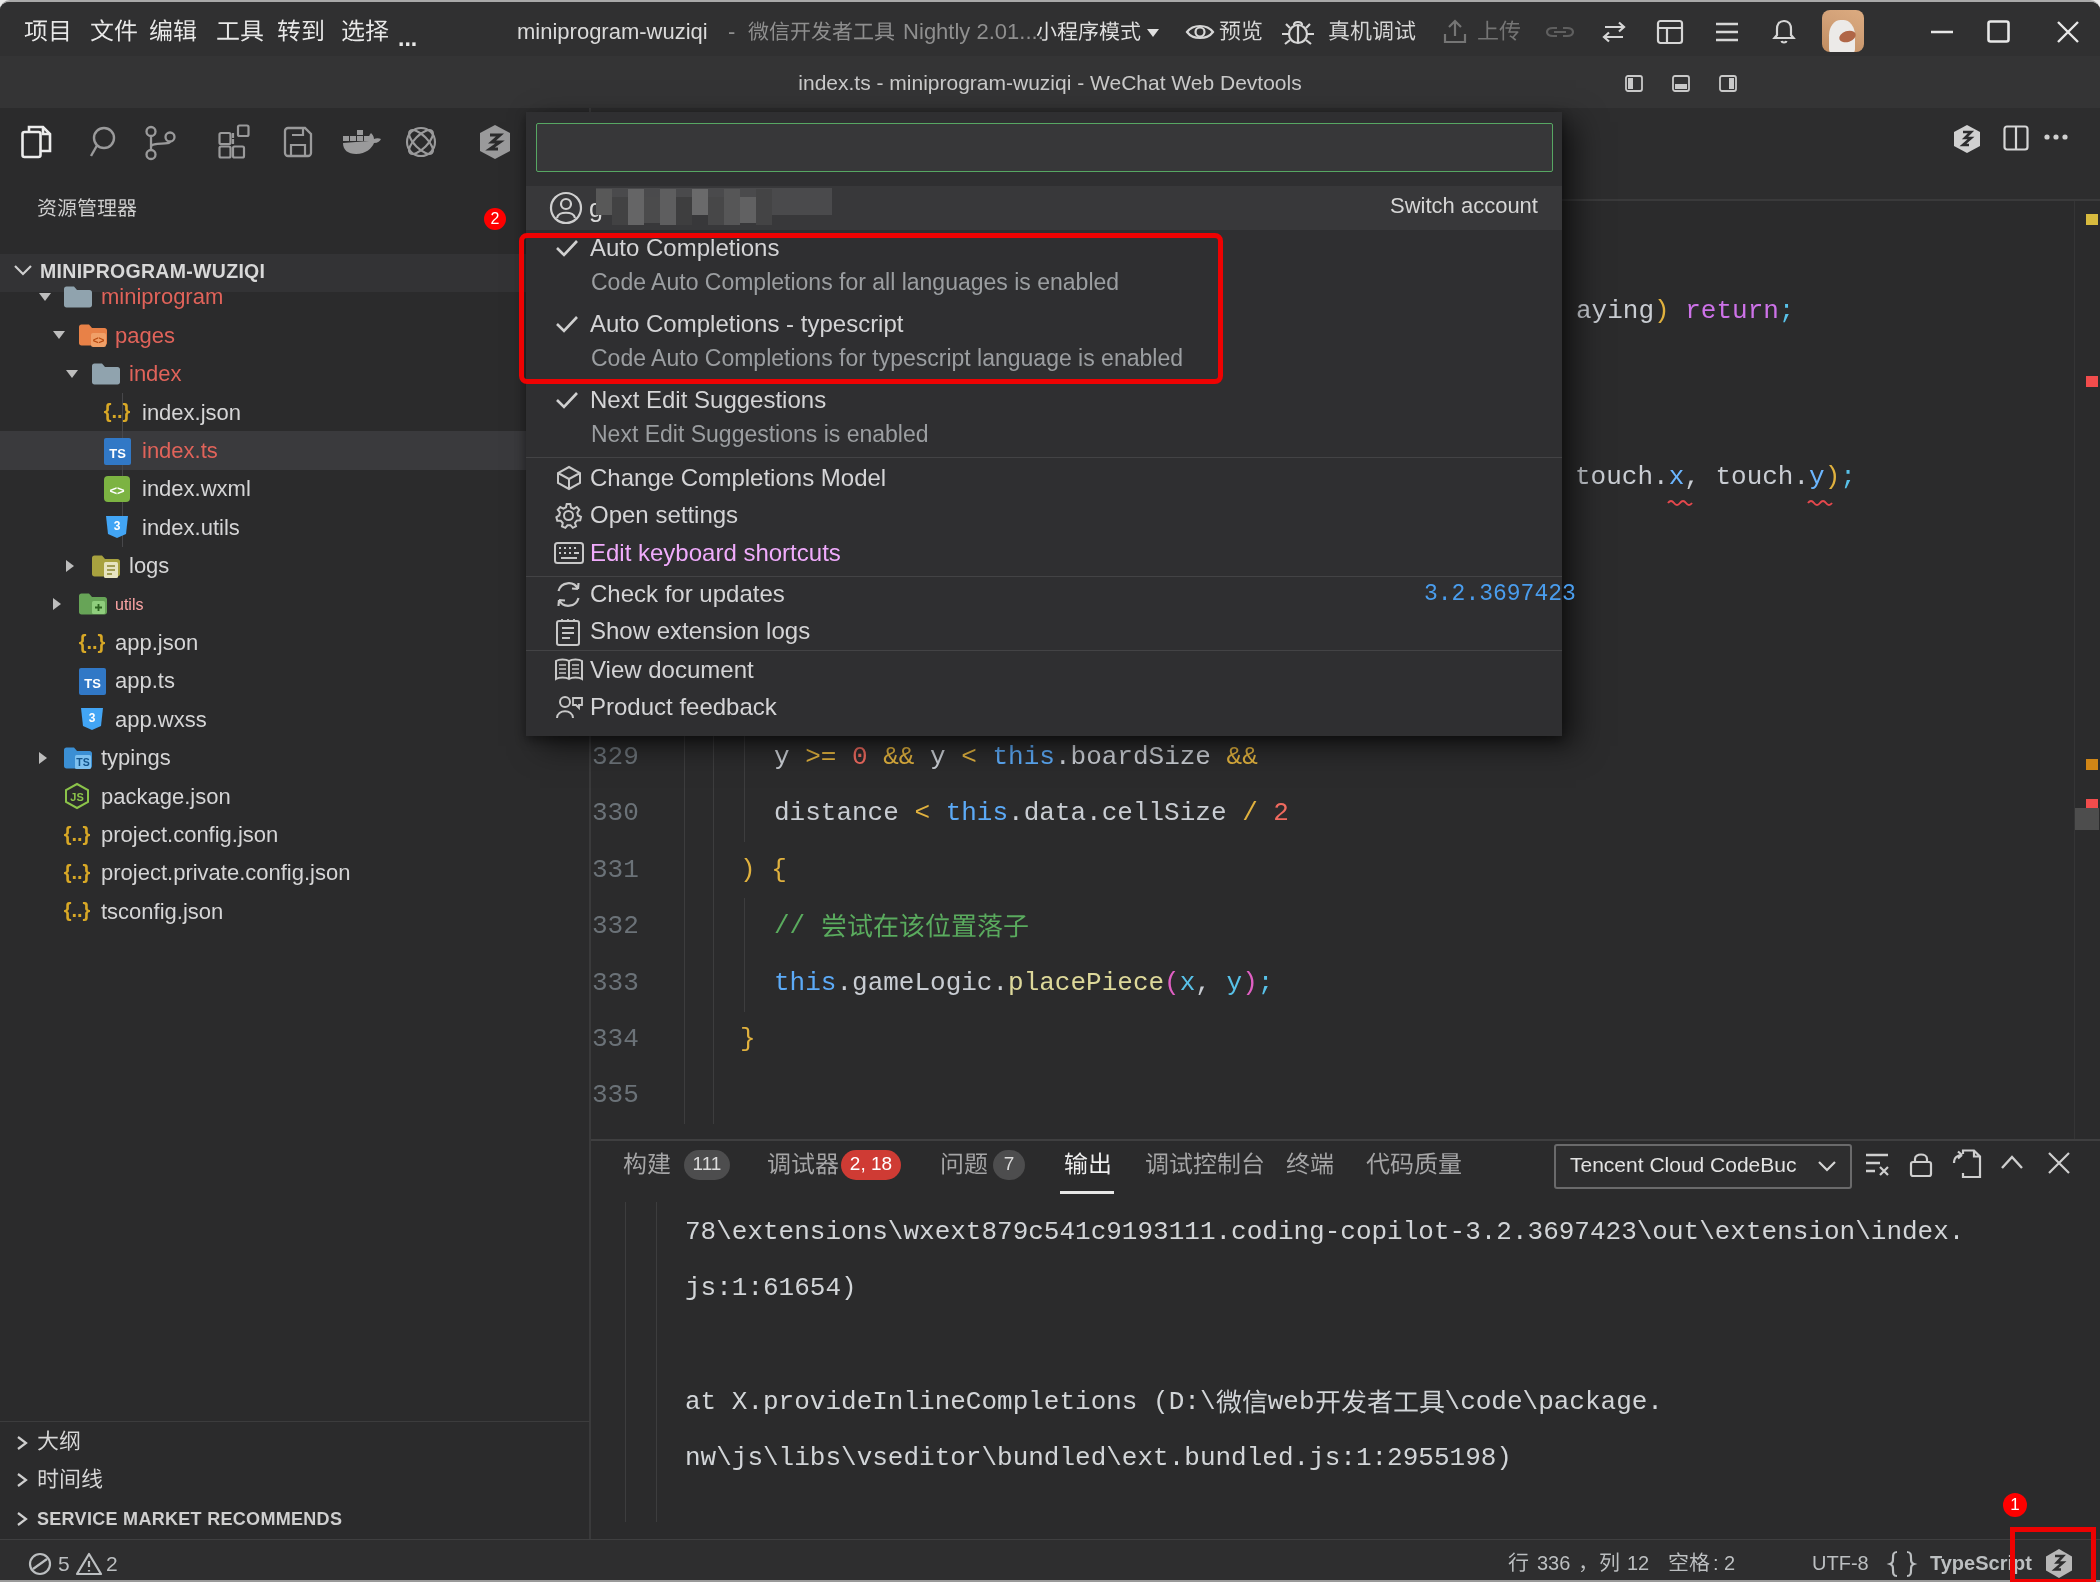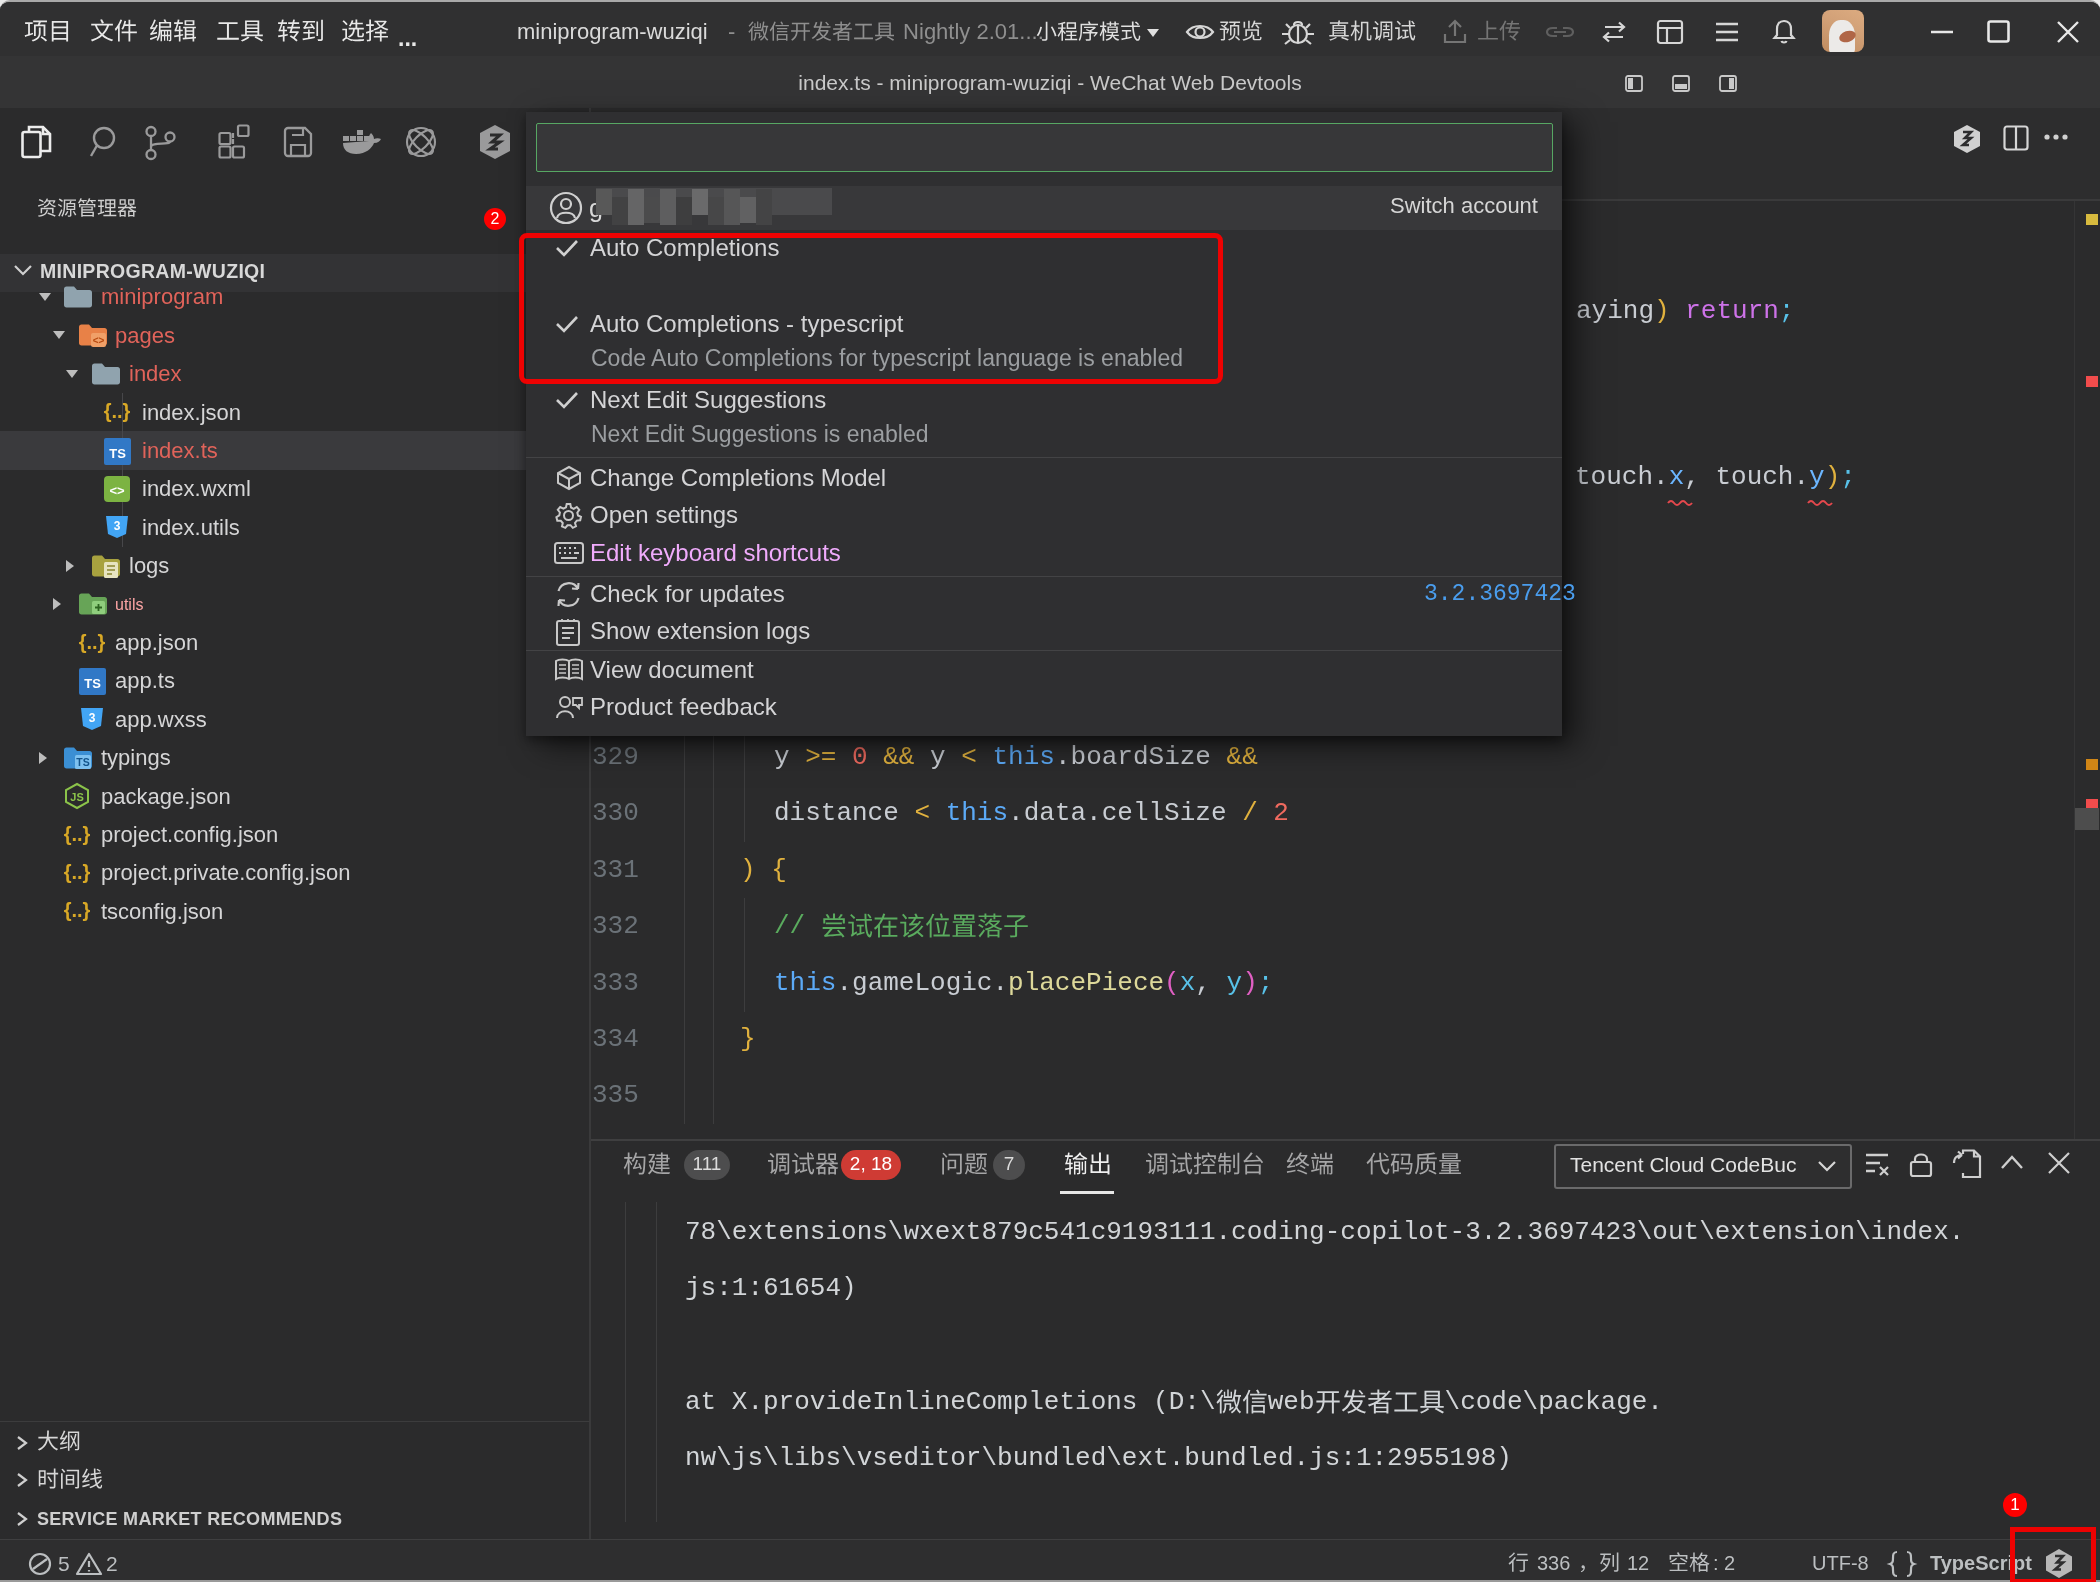--- a/index.html
+++ b/index.html
@@ -503,20 +503,21 @@
       <div style="position:absolute;left:112px;top:8px;width:16px;height:36px;background:#474748"></div>
       <div style="position:absolute;left:128px;top:0px;width:16px;height:36px;background:#565657"></div>
       <div style="position:absolute;left:144px;top:8px;width:16px;height:26px;background:#616162"></div>
       <div style="position:absolute;left:160px;top:0px;width:16px;height:36px;background:#444445"></div>
     </div>
 <div style="position:absolute;left:1390px;top:190.4px;font-family:'Liberation Sans',sans-serif;font-size:22px;color:#d6d6d6;font-weight:400;white-space:pre;letter-spacing:0;line-height:27.5px;">Switch account</div>
 <svg style="position:absolute;left:556px;top:237px;overflow:visible;" width="22" height="18" viewBox="0 0 22 18">
       <path d="M1 9 L8 16 L21 2" fill="none" stroke="#d0d0d0" stroke-width="2.6"></path>
     </svg>
 <div style="position:absolute;left:590px;top:231.1px;font-family:'Liberation Sans',sans-serif;font-size:24px;color:#d4d4d6;font-weight:400;white-space:pre;letter-spacing:0;line-height:30.0px;">Auto Completions</div>
+<div style="position:absolute;left:591px;top:265.7px;font-family:'Liberation Sans',sans-serif;font-size:23px;color:#9b9ea1;font-weight:400;white-space:pre;letter-spacing:0;line-height:28.75px;">Code Auto Completions for all languages is enabled</div>
 <svg style="position:absolute;left:556px;top:313px;overflow:visible;" width="22" height="18" viewBox="0 0 22 18">
       <path d="M1 9 L8 16 L21 2" fill="none" stroke="#d0d0d0" stroke-width="2.6"></path>
     </svg>
 <div style="position:absolute;left:590px;top:307.1px;font-family:'Liberation Sans',sans-serif;font-size:24px;color:#d4d4d6;font-weight:400;white-space:pre;letter-spacing:0;line-height:30.0px;">Auto Completions - typescript</div>
 <div style="position:absolute;left:591px;top:342.2px;font-family:'Liberation Sans',sans-serif;font-size:23px;color:#9b9ea1;font-weight:400;white-space:pre;letter-spacing:0;line-height:28.75px;">Code Auto Completions for typescript language is enabled</div>
 <svg style="position:absolute;left:556px;top:389px;overflow:visible;" width="22" height="18" viewBox="0 0 22 18">
       <path d="M1 9 L8 16 L21 2" fill="none" stroke="#d0d0d0" stroke-width="2.6"></path>
     </svg>
 <div style="position:absolute;left:590px;top:383.1px;font-family:'Liberation Sans',sans-serif;font-size:24px;color:#d4d4d6;font-weight:400;white-space:pre;letter-spacing:0;line-height:30.0px;">Next Edit Suggestions</div>
 <div style="position:absolute;left:591px;top:418.2px;font-family:'Liberation Sans',sans-serif;font-size:23px;color:#9b9ea1;font-weight:400;white-space:pre;letter-spacing:0;line-height:28.75px;">Next Edit Suggestions is enabled</div>

